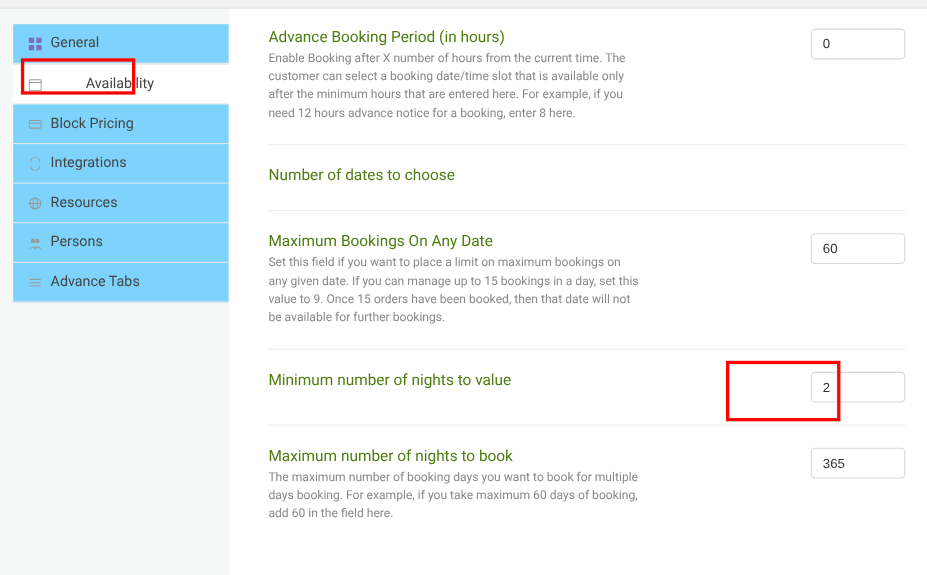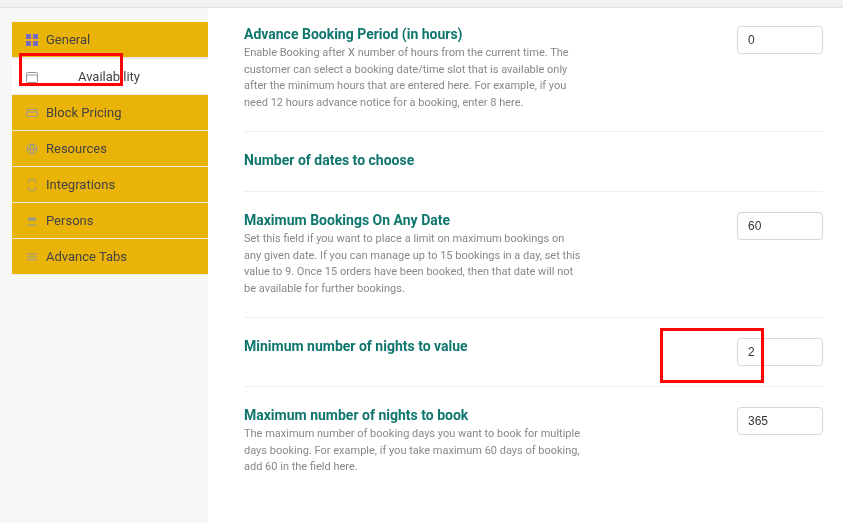--- a/index.html
+++ b/index.html
@@ -27,21 +27,21 @@
       flex-shrink: 0;
       padding-top: 14px;
     }
     .tab {
       display: flex;
       align-items: center;
       gap: 8px;
       padding: 10px 14px;
       color: #444;
       cursor: pointer;
-      background: #eab308;
+      background: #7dd3fc;
       border-bottom: 1px solid #e8e8e8;
     }
     .tab.active {
       background: #fff;
       border-top: 1px solid #e8e8e8;
       border-bottom: 1px solid #e8e8e8;
       gap: 40px;
     }
     .tab .icon {
       width: 12px;
@@ -73,23 +73,23 @@
       padding-bottom: 20px;
       margin-bottom: 20px;
       border-bottom: 1px solid #eee;
       gap: 48px;
     }
     .setting:last-child { border-bottom: none; margin-bottom: 0; }
     .setting .label {
       max-width: 340px;
     }
     .setting .title {
-      font-weight: 700;
+      font-weight: 400;
       font-size: 14px;
-      color: #0f766e;
+      color: #4d7c0f;
       margin-bottom: 3px;
     }
     .setting .desc {
       font-size: 11px;
       color: #888;
       line-height: 1.5;
     }
     .setting .control {
       flex-shrink: 0;
     }
@@ -137,40 +137,40 @@
             <rect x="0.5" y="2.5" width="11" height="7" rx="1" fill="none" stroke="#999"></rect>
             <line x1="0.5" y1="5" x2="11.5" y2="5" stroke="#999"></line>
           </svg>
       </span>
       <span>Block Pricing</span>
     </div>
 
     <div class="tab">
       <span class="icon">
         <svg viewBox="0 0 12 12">
+            <path d="M2 4 A4 4 0 0 1 10 4 M10 8 A4 4 0 0 1 2 8" fill="none" stroke="#999"></path>
+          </svg>
+      </span>
+      <span>Integrations</span>
+    </div>
+
+    <div class="tab">
+      <span class="icon">
+        <svg viewBox="0 0 12 12">
             <circle cx="6" cy="6" r="5" fill="none" stroke="#999"></circle>
             <line x1="1" y1="6" x2="11" y2="6" stroke="#999"></line>
             <ellipse cx="6" cy="6" rx="2" ry="5" fill="none" stroke="#999"></ellipse>
           </svg>
       </span>
       <span>Resources</span>
     </div>
 
     <div class="tab">
       <span class="icon">
         <svg viewBox="0 0 12 12">
-            <path d="M2 4 A4 4 0 0 1 10 4 M10 8 A4 4 0 0 1 2 8" fill="none" stroke="#999"></path>
-          </svg>
-      </span>
-      <span>Integrations</span>
-    </div>
-
-    <div class="tab">
-      <span class="icon">
-        <svg viewBox="0 0 12 12">
             <circle cx="4" cy="4" r="2" fill="#999"></circle>
             <circle cx="8" cy="4" r="2" fill="#999"></circle>
             <path d="M1 11 Q4 8 7 11 M5 11 Q8 8 11 11" fill="none" stroke="#999"></path>
           </svg>
       </span>
       <span>Persons</span>
     </div>
 
     <div class="tab">
       <span class="icon">

